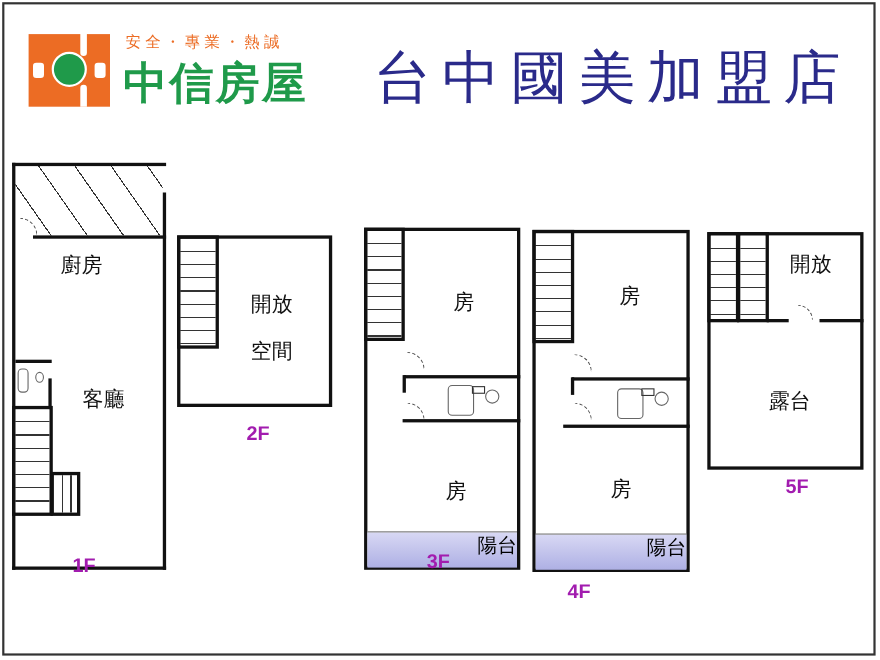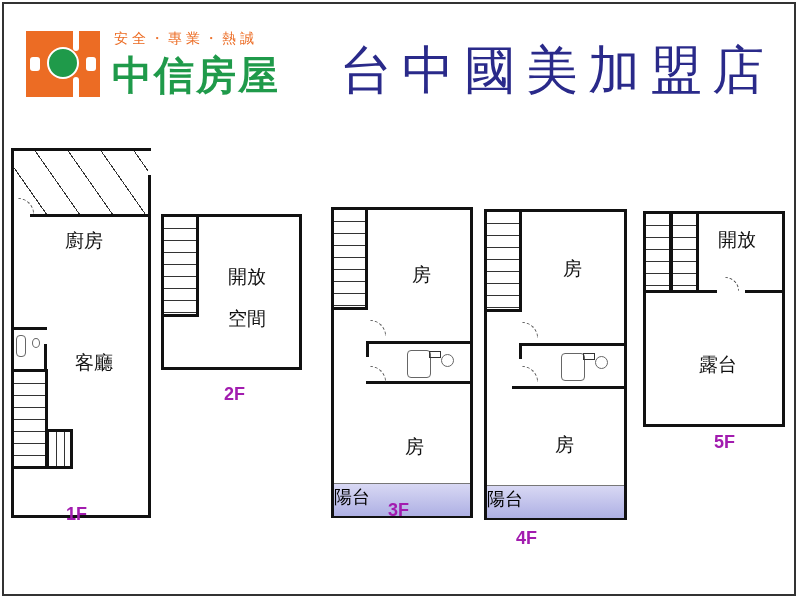--- a/index.html
+++ b/index.html
@@ -12,21 +12,21 @@
   .logo-side{position:absolute;top:26px;width:10px;height:14px;background:#fff;border-radius:3px;}
   .logo-globe{position:absolute;left:21px;top:16px;width:32px;height:32px;border-radius:50%;background:#1f9a4a;border:2px solid #fff;box-sizing:border-box;}
   .slogan{position:absolute;left:114px;top:30px;font-family:Liberation Sans, sans-serif;font-size:14px;color:#ec6c24;letter-spacing:4px;}
   .brand{position:absolute;left:112px;top:48px;font-family:"DejaVu Sans",sans-serif;font-size:40px;font-weight:bold;color:#1f9a4a;letter-spacing:2px;}
   .store{position:absolute;left:340px;top:36px;font-size:52px;color:#2a2a8a;letter-spacing:10px;}
   .wall{position:absolute;background:#111;}
   .room-label{position:absolute;font-size:19px;color:#111;}
   .floor-label{position:absolute;font-family:"Liberation Sans",sans-serif;font-weight:bold;font-size:18px;color:#a21caf;}
   .stairs{position:absolute;box-sizing:border-box;border:3px solid #111;background:repeating-linear-gradient(to bottom,#fff 0,#fff 11px,#333 11px,#333 12px);}
   .balcony{position:absolute;background:linear-gradient(#d8d8f4,#aeb0e4);border-top:1px solid #777;}
-  .balcony span{display:block;text-align:left;font-size:18px;line-height:26px;}
+  .balcony span{display:block;text-align:right;font-size:18px;line-height:26px;}
   .door{position:absolute;border:1px dashed #555;border-color:#555 #555 transparent transparent;border-radius:0 100% 0 0;}
   .tub{position:absolute;width:22px;height:26px;border:1.5px solid #666;border-radius:4px;}
   .toilet{position:absolute;width:11px;height:11px;border:1.5px solid #666;border-radius:50%;}
   .sink{position:absolute;width:10px;height:5px;border:1.5px solid #333;}
   .hatch{position:absolute;left:14px;top:150px;width:134px;height:64px;background:repeating-linear-gradient(55deg,transparent 0,transparent 26px,#333 26px,#333 27px);}
 </style>
 </head>
 <body>
 
 <div class="frame"></div>
@@ -51,21 +51,21 @@
   <div class="wall" style="left:148px;top:175px;width:3px;height:343px"></div>
   <div class="wall" style="left:11px;top:515px;width:140px;height:3px"></div>
   <div class="wall" style="left:30px;top:214px;width:121px;height:3px"></div>
   <div class="door" style="left:18px;top:198px;width:14px;height:14px"></div>
   <div class="wall" style="left:14px;top:327px;width:33px;height:3px"></div>
   <div class="wall" style="left:44px;top:344px;width:3px;height:28px"></div>
   <div class="tub" style="left:16px;top:335px;width:8px;height:20px"></div>
   <div class="toilet" style="left:32px;top:338px;width:6px;height:8px"></div>
   <div class="stairs" style="left:11px;top:369px;width:37px;height:100px"></div>
   <div class="stairs" style="left:46px;top:429px;width:27px;height:40px;background:repeating-linear-gradient(to right,#fff 0,#fff 7px,#333 7px,#333 8px)"></div>
-  <div class="room-label" style="left:65px;top:228px">廚房</div>
+  <div class="room-label" style="left:55px;top:228px">廚房</div>
   <div class="room-label" style="left:75px;top:350px">客廳</div>
   <div class="floor-label" style="left:66px;top:504px">1F</div>
 </div>
 
 <div>
   <div class="abs" style="left:161px;top:214px;width:141px;height:156px;border:3px solid #111;box-sizing:border-box"></div>
   <div class="stairs" style="left:161px;top:214px;width:38px;height:103px"></div>
   <div class="room-label" style="left:228px;top:264px">開放</div>
   <div class="room-label" style="left:228px;top:306px">空間</div>
   <div class="floor-label" style="left:224px;top:384px">2F</div>

